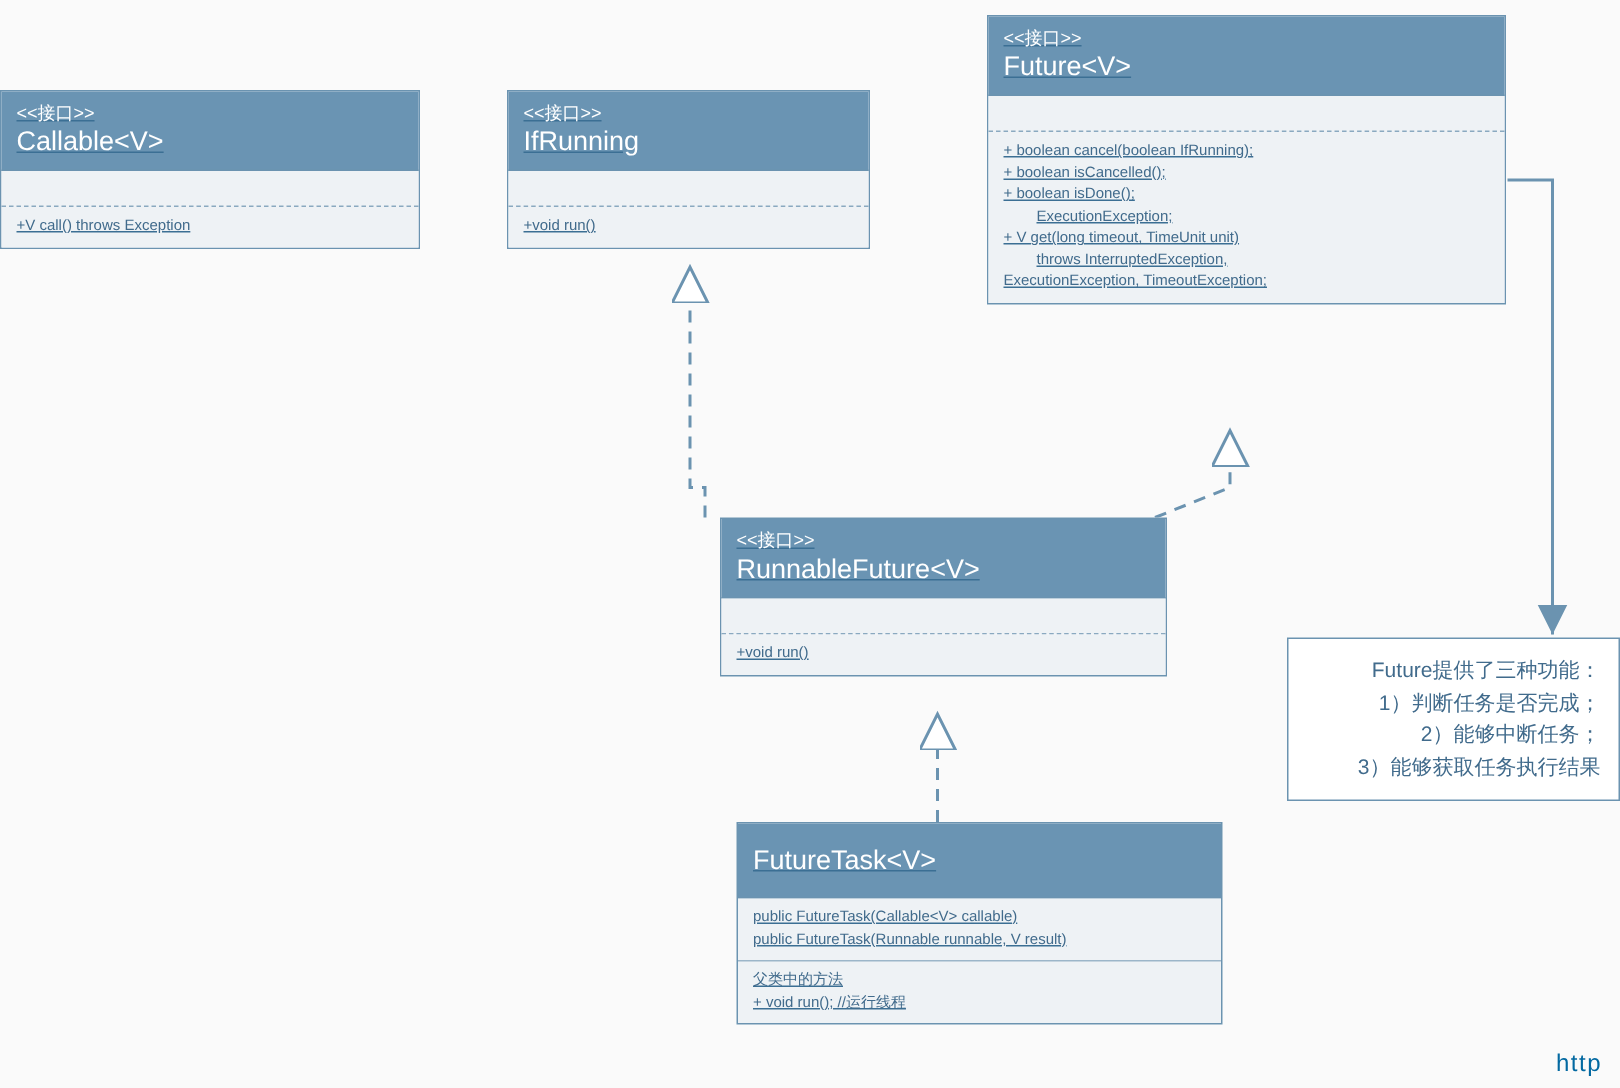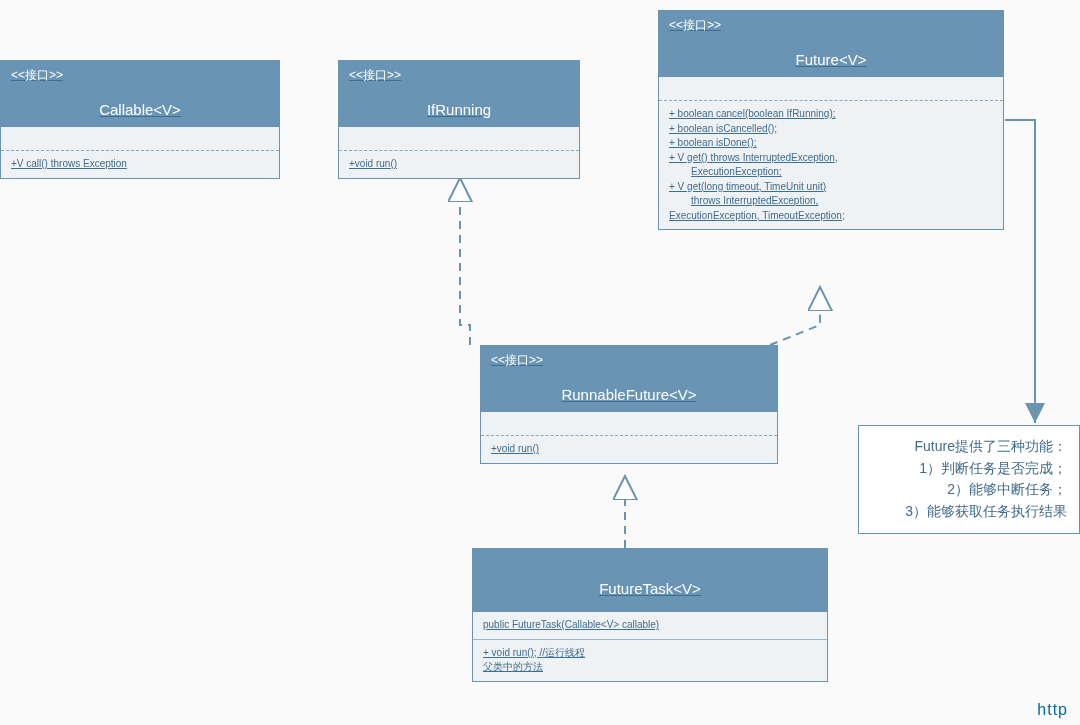--- a/index.html
+++ b/index.html
@@ -17,21 +17,21 @@
     background: #fff;
     text-decoration: underline;
   }
   .uml-head {
     background: #6a94b3;
     color: #fff;
     padding: 6px 10px 8px;
     border-bottom: 1px solid #6b93b0;
   }
   .uml-head .stereo { font-size: 12px; }
-  .uml-head .name  { text-align: center; font-size: 15px; margin-top: 17px; }
+  .uml-head .name  { text-align: left; font-size: 18px; margin-top: 0; }
   .uml-body-empty {
     background: #eef2f5;
     height: 24px;
     border-bottom: 1px dashed #8aa9c0;
   }
   .uml-body {
     background: #eef2f5;
     padding: 6px 10px;
     color: #416b8c;
     font-size: 10px;
@@ -104,47 +104,47 @@
   <div class="uml" style="left:658px;top:10px;width:346px;">
     <div class="uml-head">
       <div class="stereo">&lt;&lt;接口&gt;&gt;</div>
       <div class="name">Future&lt;V&gt;</div>
     </div>
     <div class="uml-body-empty"></div>
     <div class="uml-body">
       <div>+ boolean cancel(boolean IfRunning);</div>
       <div>+ boolean isCancelled();</div>
       <div>+ boolean isDone();</div>
-      <div>+ V get() throws InterruptedException,</div>
       <span class="indent">ExecutionException;</span>
       <div>+ V get(long timeout, TimeUnit unit)</div>
       <span class="indent">throws InterruptedException,</span>
       <div>ExecutionException, TimeoutException;</div>
     </div>
   </div>
 
   <div class="uml" style="left:480px;top:345px;width:298px;">
     <div class="uml-head">
       <div class="stereo">&lt;&lt;接口&gt;&gt;</div>
       <div class="name">RunnableFuture&lt;V&gt;</div>
     </div>
     <div class="uml-body-empty"></div>
     <div class="uml-body">+void run()</div>
   </div>
 
-  <div class="uml" style="left:472px;top:548px;width:356px;">
+  <div class="uml" style="left:491px;top:548px;width:324px;">
     <div class="uml-head" style="padding-top:14px;padding-bottom:14px;">
       <div class="name">FutureTask&lt;V&gt;</div>
     </div>
     <div class="uml-body">
       <div>public FutureTask(Callable&lt;V&gt; callable)</div>
+      <div>public FutureTask(Runnable runnable, V result)</div>
     </div>
     <div class="uml-body">
+      <div>父类中的方法</div>
       <div>+ void run(); //运行线程</div>
-      <div>父类中的方法</div>
     </div>
   </div>
 
   <div class="note" style="left:858px;top:425px;width:222px;">
     <div>Future提供了三种功能：</div>
     <div>1）判断任务是否完成；</div>
     <div>2）能够中断任务；</div>
     <div>3）能够获取任务执行结果</div>
   </div>
 

